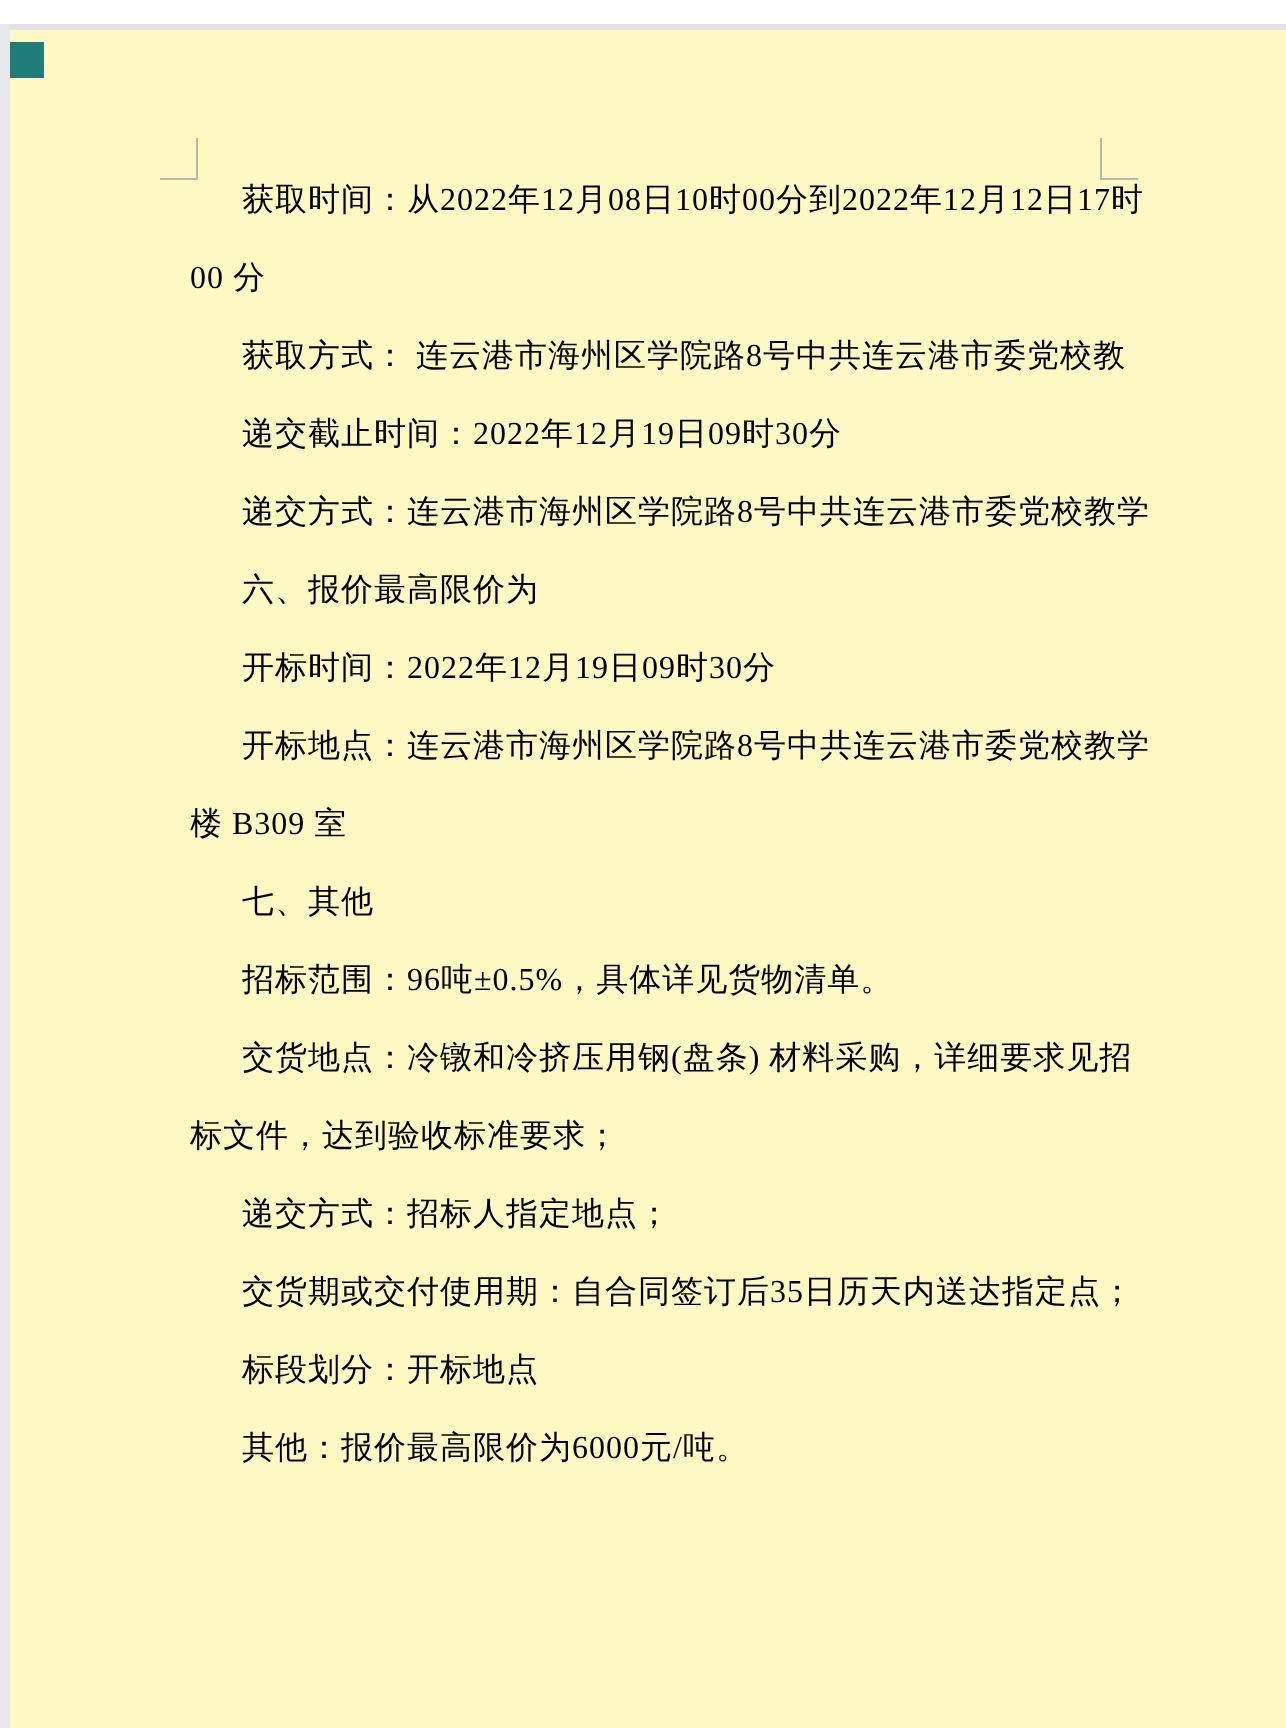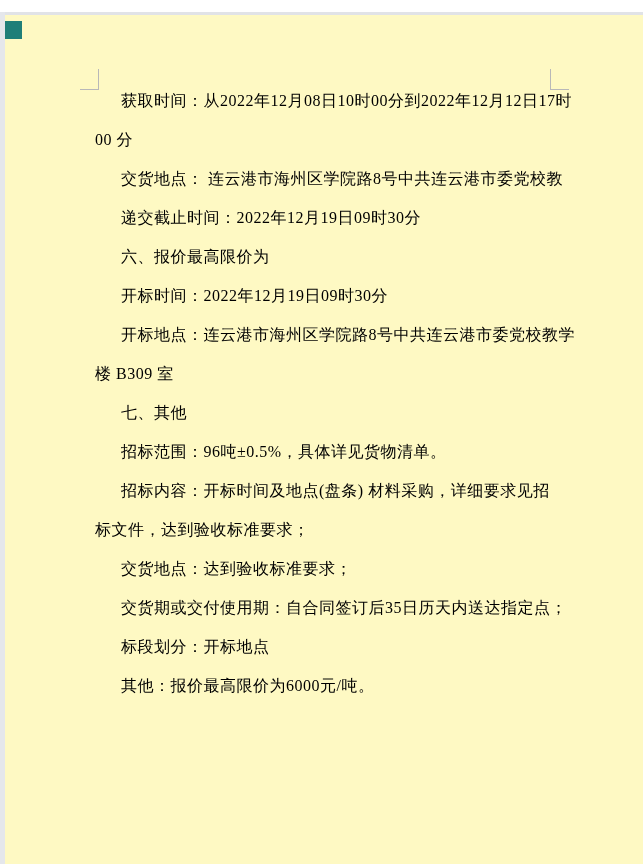--- a/index.html
+++ b/index.html
@@ -83,29 +83,30 @@
 
 <div class="screen">
   <div class="edge-top"></div>
   <div class="edge-left"></div>
   <div class="teal-marker"></div>
   <div class="crop-mark tl"></div>
   <div class="crop-mark tr"></div>
   <div class="text-area" id="doc-lines">
       <div class="line indent">获取时间：从2022年12月08日10时00分到2022年12月12日17时</div>
       <div class="line">00 分</div>
-      <div class="line indent">交货地点： 连云港市海州区学院路8号中共连云港市委党校教</div>
+      <div class="line indent">获取方式： 连云港市海州区学院路8号中共连云港市委党校教</div>
       <div class="line indent">递交截止时间：2022年12月19日09时30分</div>
+      <div class="line indent">递交方式：连云港市海州区学院路8号中共连云港市委党校教学</div>
       <div class="line indent">六、报价最高限价为</div>
       <div class="line indent">开标时间：2022年12月19日09时30分</div>
       <div class="line indent">开标地点：连云港市海州区学院路8号中共连云港市委党校教学</div>
       <div class="line">楼 B309 室</div>
       <div class="line indent">七、其他</div>
       <div class="line indent">招标范围：96吨±0.5%，具体详见货物清单。</div>
-      <div class="line indent">招标内容：开标时间及地点(盘条) 材料采购，详细要求见招</div>
+      <div class="line indent">交货地点：冷镦和冷挤压用钢(盘条) 材料采购，详细要求见招</div>
       <div class="line">标文件，达到验收标准要求；</div>
-      <div class="line indent">交货地点：达到验收标准要求；</div>
+      <div class="line indent">递交方式：招标人指定地点；</div>
       <div class="line indent">交货期或交付使用期：自合同签订后35日历天内送达指定点；</div>
       <div class="line indent">标段划分：开标地点</div>
       <div class="line indent">其他：报价最高限价为6000元/吨。</div>
     </div>
   <div class="edge-bottom"></div>
 </div>
 
 </body></html>

